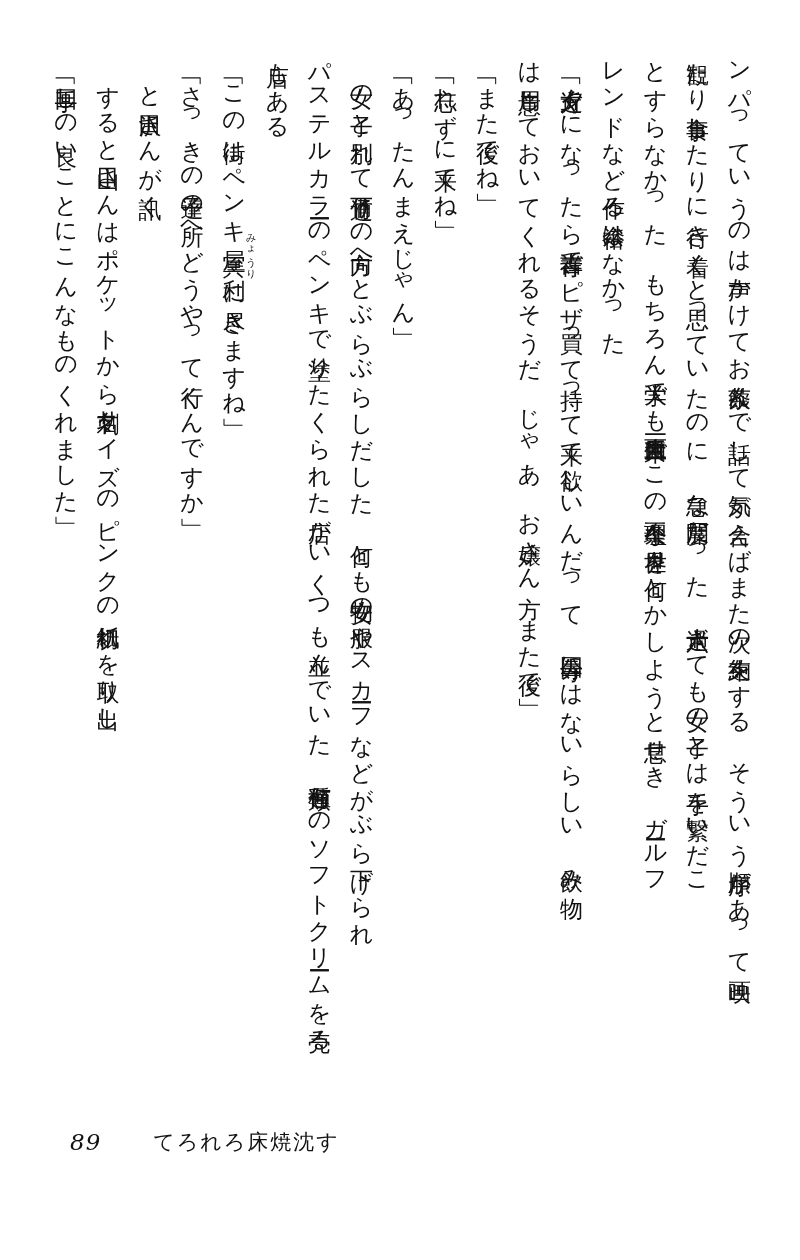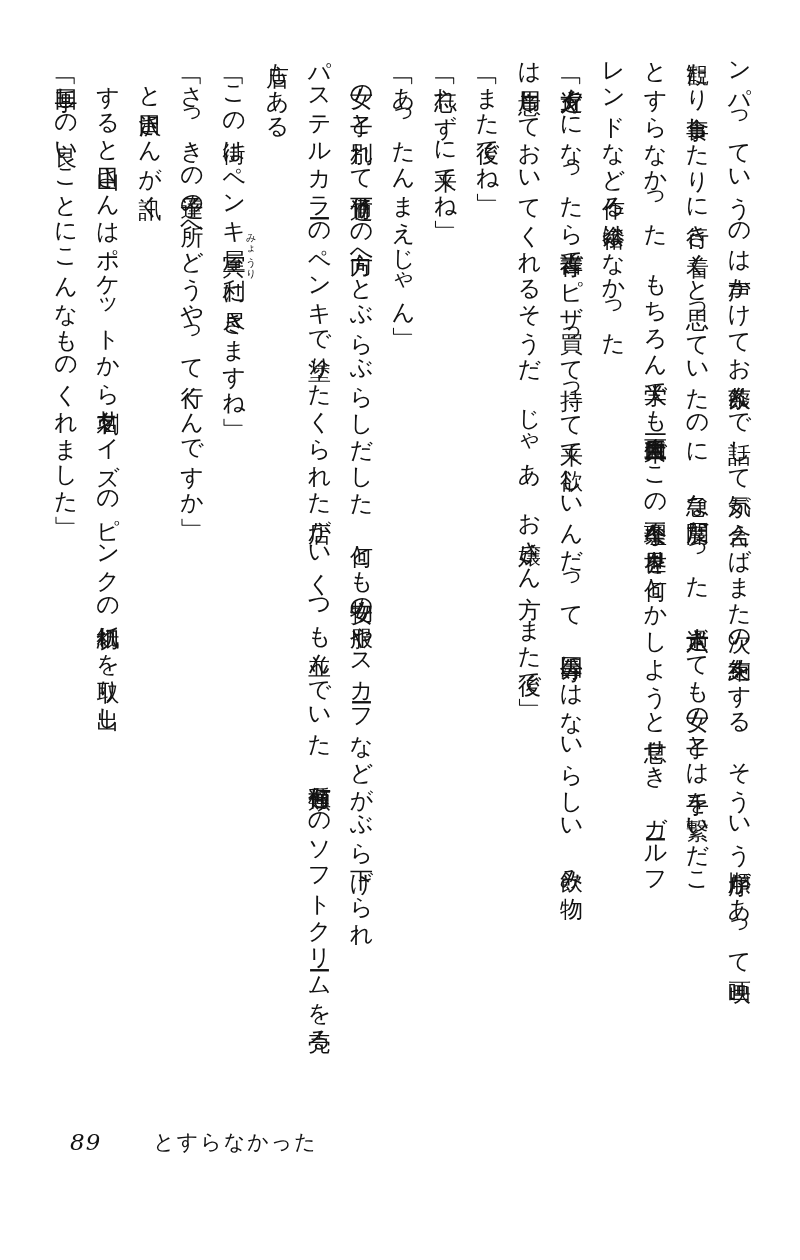--- a/index.html
+++ b/index.html
@@ -77,15 +77,15 @@
       <p class="line">パステルカラーのペンキで塗りたくられた店がいくつも並んでいた　何種類ものソフトクリームを売る</p>
       <p class="line">店もある</p>
       <p class="line indent">「この街はペンキ屋<ruby>冥利<rt>みょうり</rt></ruby>に尽きますね」</p>
       <p class="line indent">「さっきの子達の所へどうやって行くんですか」</p>
       <p class="line indent">と沢田さんが訊く</p>
       <p class="line indent">すると山口さんはポケットから名刺サイズのピンクの紙切れを取り出し</p>
       <p class="line indent">「手回しの良いことにこんなものくれました」</p>
     </div>
   <div class="footer">
     <span class="page-num">89</span>
-    <span class="running-title">とすらなかった</span>
+    <span class="running-title">てろれろ床焼沈す</span>
   </div>
 </div>
 
 </body></html>

